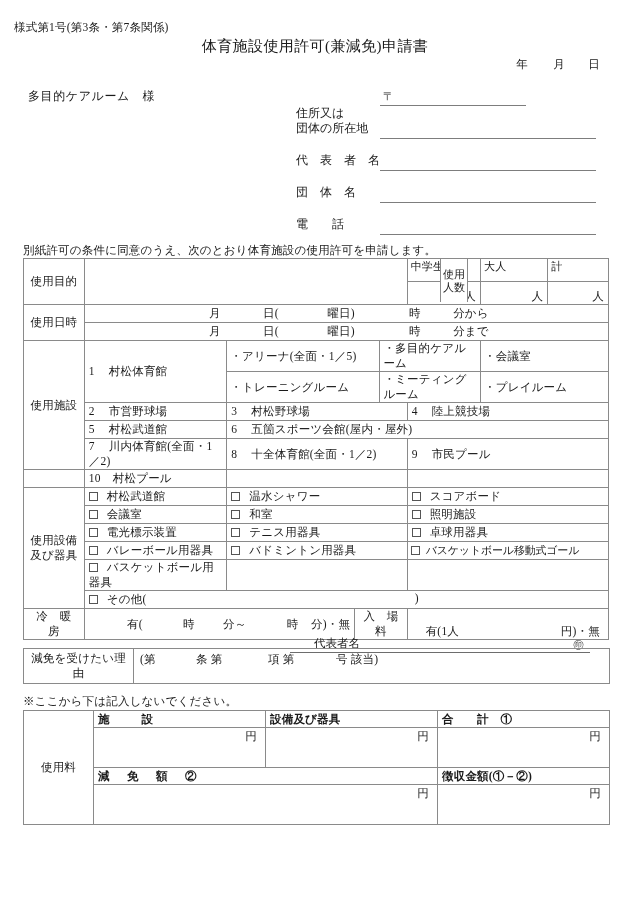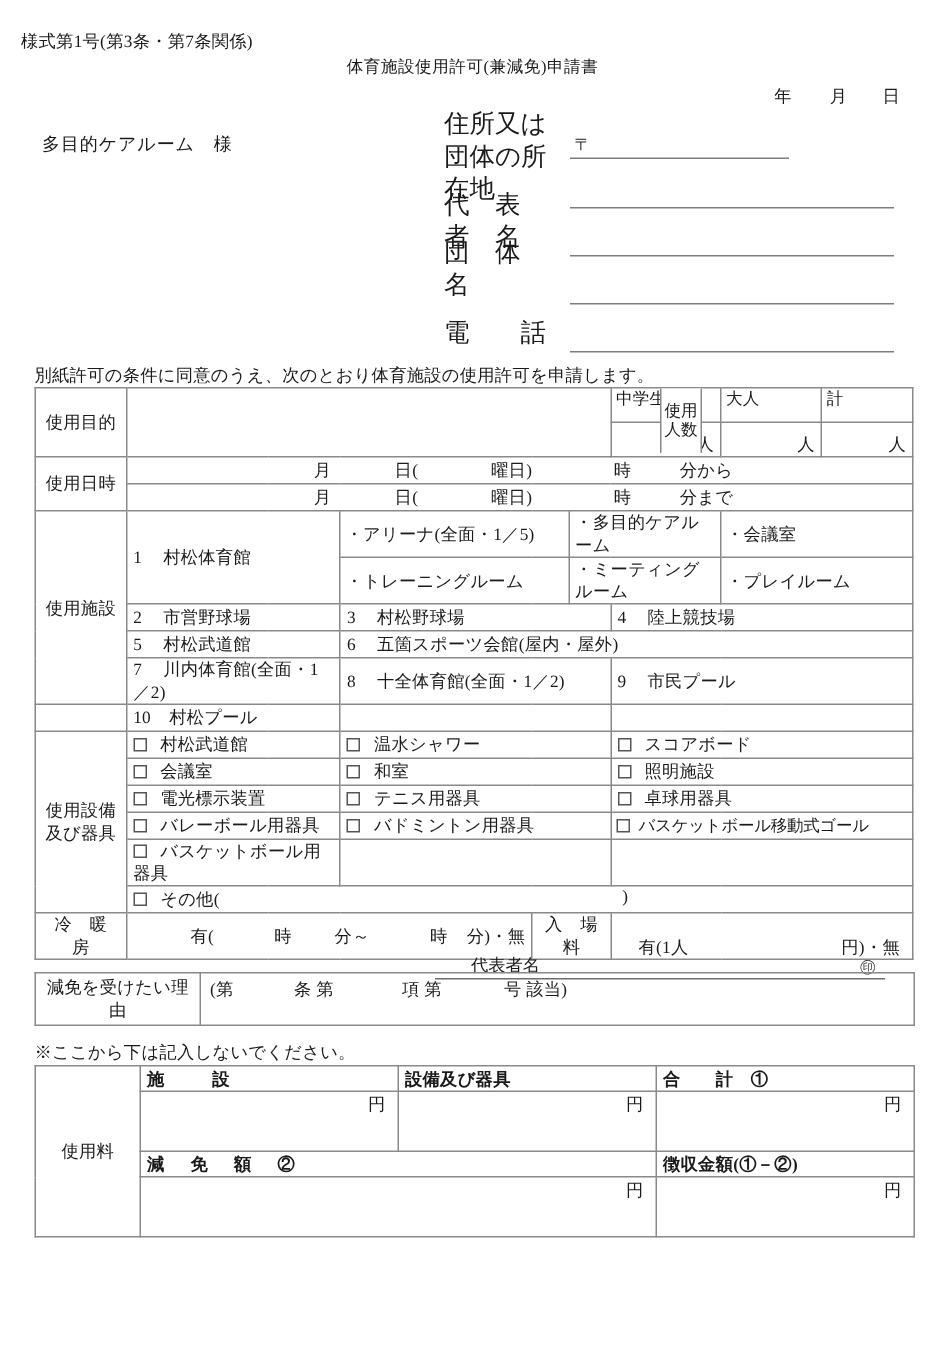--- a/index.html
+++ b/index.html
@@ -8,34 +8,34 @@
     font-family:"Liberation Serif","DejaVu Serif",serif;
     color:#1a1a1a;
     font-size:11px;
     position:relative;
     overflow:hidden;
   }
   .page{position:relative;width:630px;height:903px;padding:0;box-sizing:border-box;}
 
   
   .form-code{position:absolute;left:14px;top:20px;font-size:11.5px;letter-spacing:.2px;}
-  .doc-title{position:absolute;left:0;right:0;top:37px;text-align:center;font-size:11px;letter-spacing:.4px;}
+  .doc-title{position:absolute;left:0;right:0;top:37px;text-align:center;font-size:15px;letter-spacing:.4px;}
   .date-line{position:absolute;right:30px;top:57px;font-size:11.5px;letter-spacing:.2px;}
   .date-line span{display:inline-block;}
   .sp-y{width:34px;}
   .sp-m{width:32px;}
 
   .addressee{position:absolute;left:28px;top:88px;font-size:12px;letter-spacing:.6px;}
 
   
   .applicant-block{position:absolute;left:296px;top:74px;width:300px;}
   .ap-title{font-size:11.5px;letter-spacing:.5px;margin-bottom:2px;}
   .ap-row{display:flex;align-items:flex-end;height:32px;}
   .ap-row.tall{height:33px;}
-  .ap-label{width:84px;flex:0 0 84px;font-size:17px;line-height:1.25;padding-bottom:3px;}
+  .ap-label{width:84px;flex:0 0 84px;font-size:12px;line-height:1.25;padding-bottom:3px;}
   .ap-rule{flex:1;border-bottom:1px solid #7d7d7d;height:100%;box-sizing:border-box;position:relative;}
   .ap-rule.short{max-width:146px;}
   .postmark{position:absolute;left:3px;bottom:1px;font-size:11px;}
 
   
   .stmt{position:absolute;font-size:11.5px;letter-spacing:.2px;}
   .stmt1{left:23px;top:243px;}
   .stmt2{left:23px;top:620px;}
   .stmt3{left:23px;top:694px;}
   .rep-line{position:absolute;left:290px;top:636px;width:300px;height:16px;border-bottom:1px solid #6d6d6d;font-size:11.5px;}

